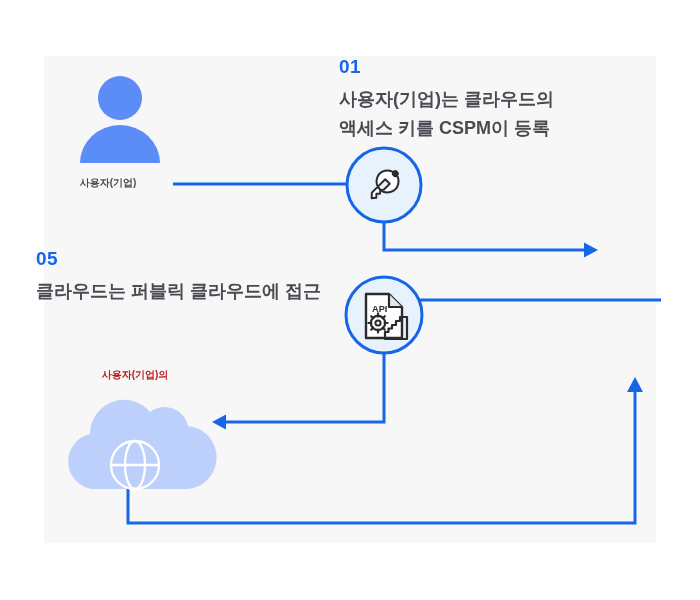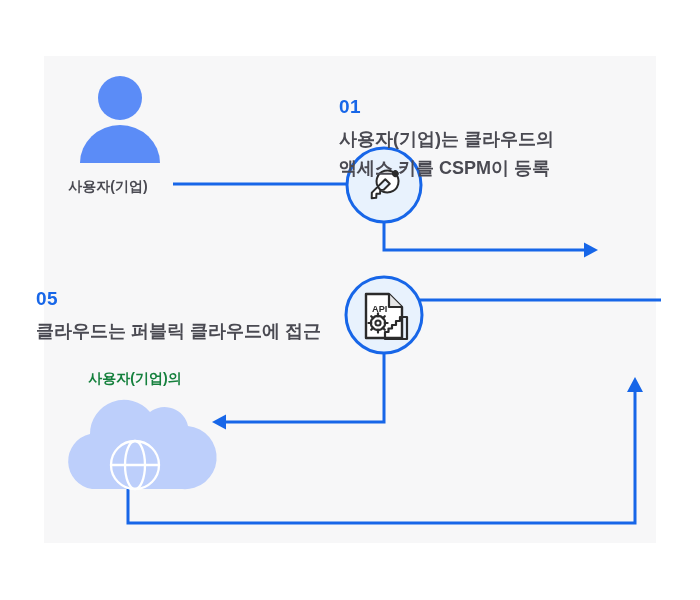--- a/index.html
+++ b/index.html
@@ -29,21 +29,20 @@
   }
   
   #art {
     position: absolute;
     left: 0; top: 0;
     width: 700px; height: 600px;
   }
   
   .step {
     position: absolute;
-    margin-top: 40px;
   }
   .step-num {
     font-size: 19px;
     font-weight: bold;
     color: #1766e8;
     letter-spacing: 0.5px;
     line-height: 1.1;
     margin-bottom: 7px;
   }
   .step-body {
@@ -52,29 +51,29 @@
     color: #4a4a52;
     line-height: 1.62;
     white-space: nowrap;
   }
   #step-01 { left: 339px; top: 57px; }
   #step-02 { left: 36px;  top: 249px; }
   #step-03 { left: 410px; top: 450px; }
 
   .node-label {
     position: absolute;
-    font-size: 14px;
+    font-size: 10px;
     font-weight: bold;
     color: #4a4a52;
     line-height: 1.6;
     text-align: center;
     white-space: nowrap;
   }
   #label-user  { left: 48px; top: 175px; width: 120px; }
-  #label-cloud { left: 60px; top: 367px; width: 150px; color:#15803d; }
+  #label-cloud { left: 60px; top: 367px; width: 150px; color:#b91c1c; }
 </style>
 </head>
 <body>
 
 <div id="stage">
 
   <div class="panel"></div>
 
   <svg id="art" viewBox="0 0 700 600">
 

